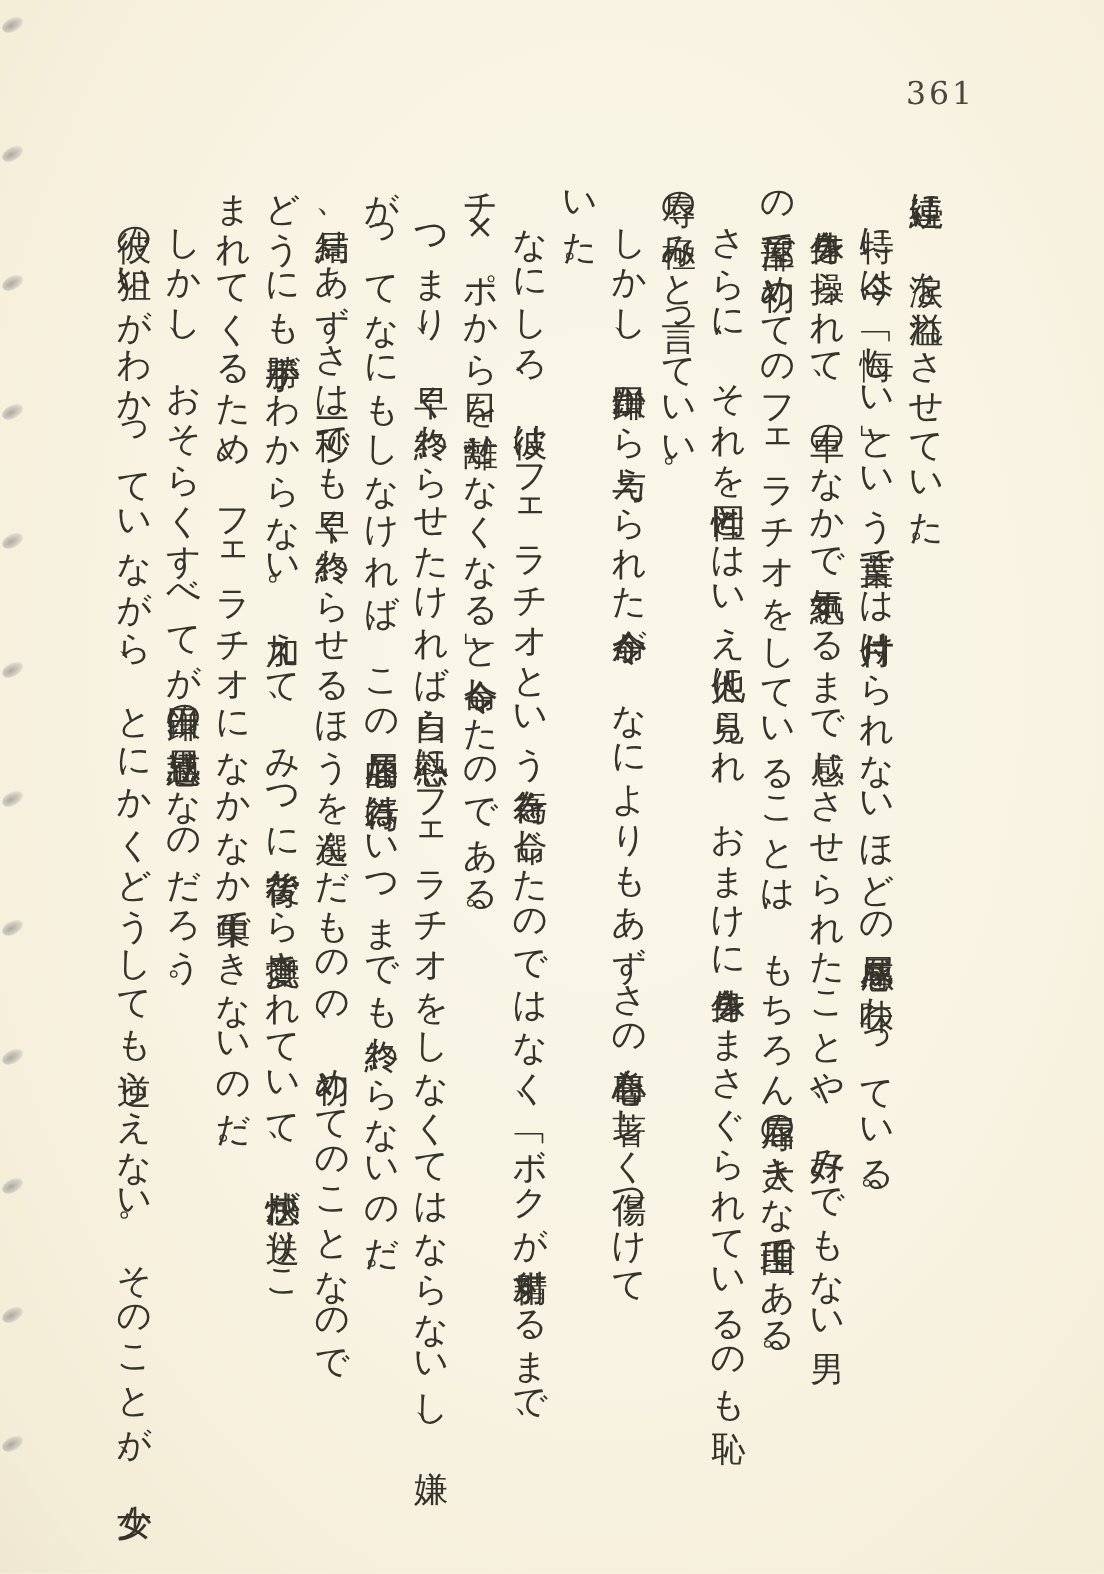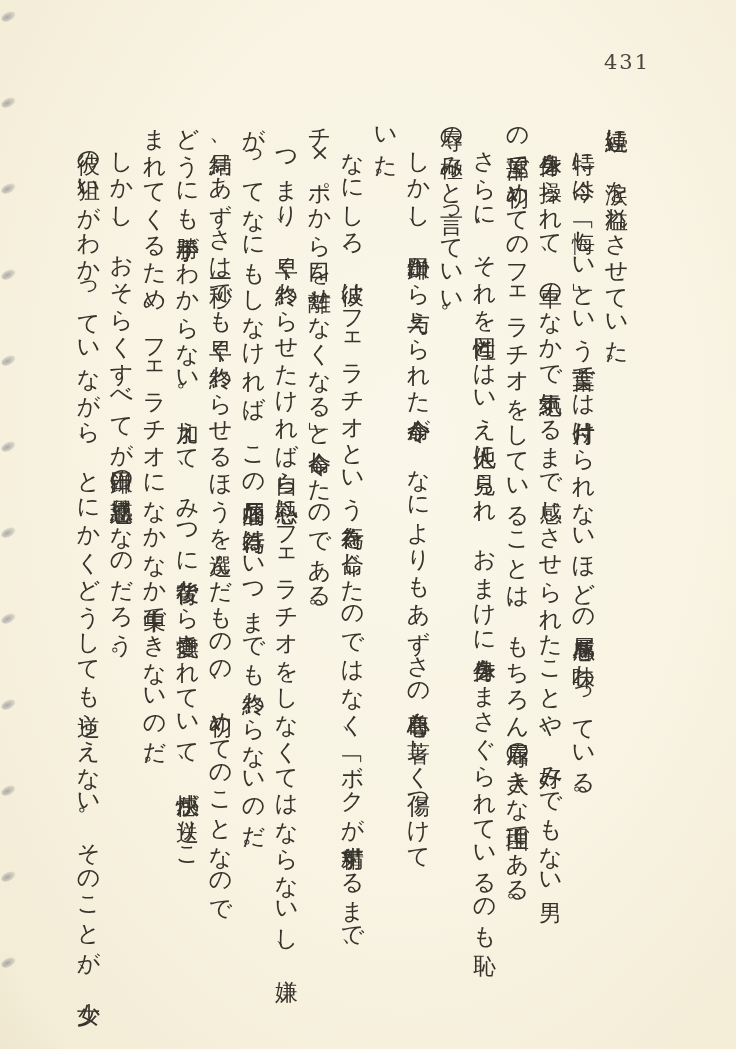--- a/index.html
+++ b/index.html
@@ -64,21 +64,21 @@
     background: radial-gradient(ellipse at 40% 50%, rgba(110,112,118,0.55) 0%, rgba(140,140,145,0.3) 55%, rgba(160,160,160,0) 80%);
     border-radius: 50%;
     transform: rotate(-28deg);
   }
 </style>
 </head>
 <body>
 
 <div class="scan-page">
 
-  <div class="page-number">431</div>
+  <div class="page-number">361</div>
 
   <div class="text-area">
     <p class="text-line">連続に、涙を溢れさせていた。</p>
     <p class="text-line">　特に今は、「悔しい」という言葉では片付けられないほどの屈辱感を味わっている。</p>
     <p class="text-line">　身体を操られて、車のなかで気絶するまで感じさせられたことや、好みでもない男</p>
     <p class="text-line">の部屋で初めてのフェラチオをしていることは、もちろん屈辱の大きな理由である。</p>
     <p class="text-line">　さらに、それを同性とはいえ他人に見られ、おまけに身体をまさぐられているのも恥</p>
     <p class="text-line">辱の極みと言っていい。</p>
     <p class="text-line">　しかし、鎌田から与えられた命令が、なによりもあずさの自尊心を著しく傷つけて</p>
     <p class="text-line">いた。</p>

